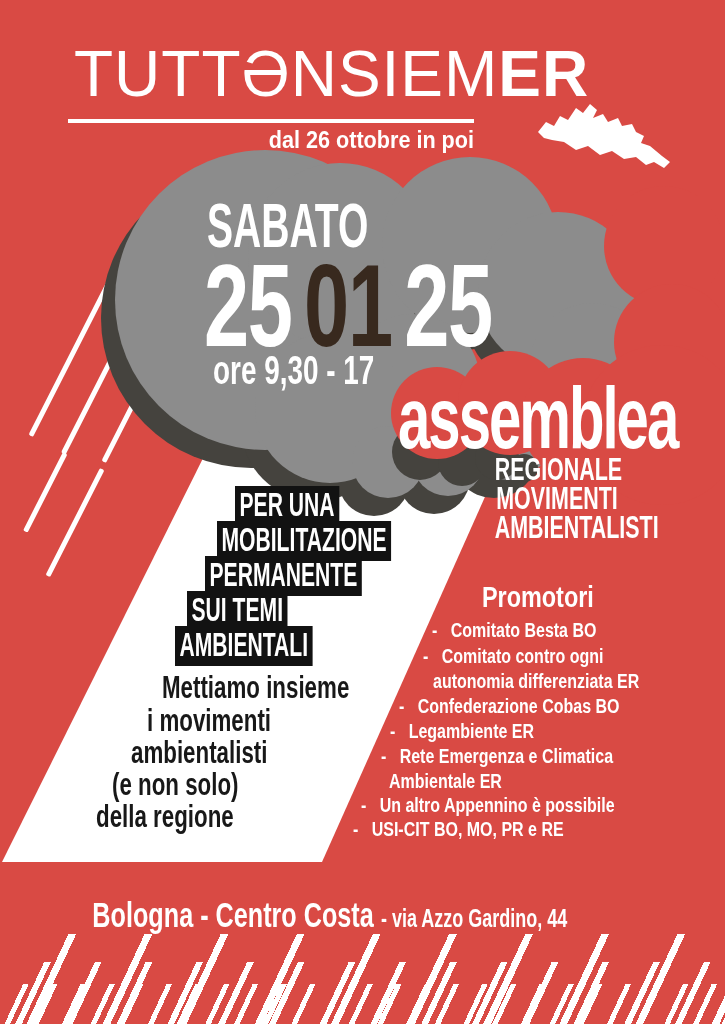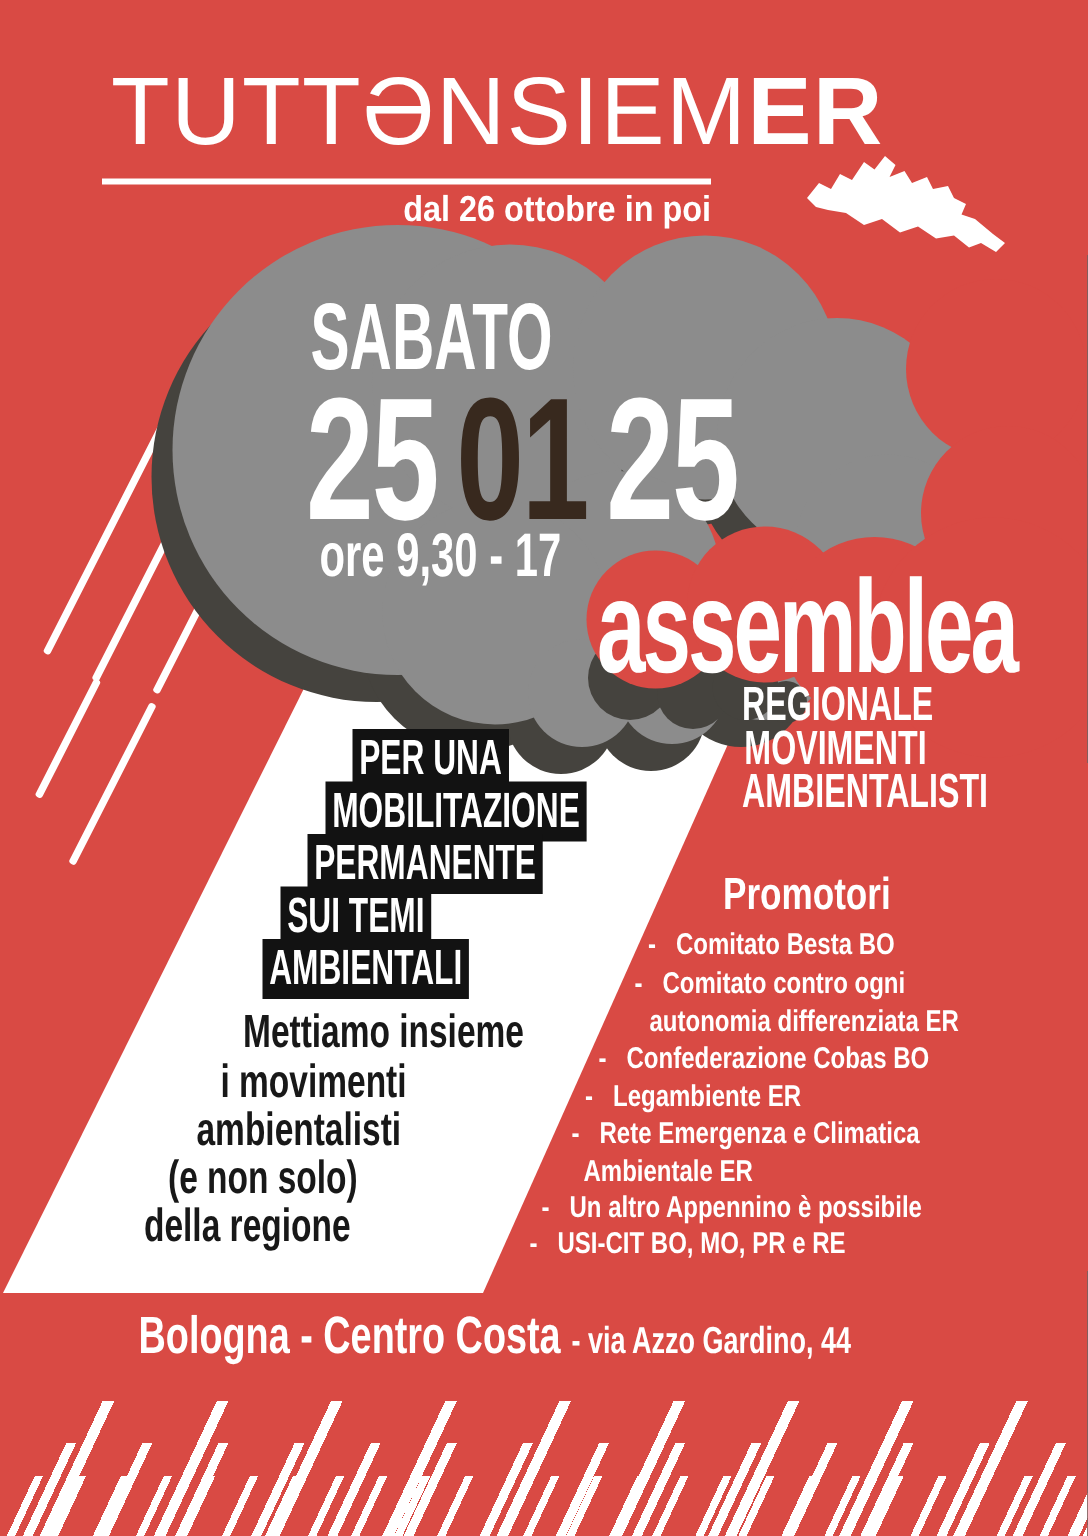--- a/index.html
+++ b/index.html
@@ -78,21 +78,21 @@
   .pr2{left:423px;top:646px;}
   .pr3{left:433px;top:671px;}
   .pr4{left:399px;top:696px;}
   .pr5{left:390px;top:721px;}
   .pr6{left:381px;top:746px;}
   .pr7{left:389px;top:771px;}
   .pr8{left:361px;top:795px;}
   .pr9{left:353px;top:819px;}
 
   
-  .footer{position:absolute;left:0;top:872px;width:620px;text-align:center;color:#fff;}
+  .footer{position:absolute;left:0;top:896px;width:620px;text-align:center;color:#fff;}
   .f1{display:inline-block;transform:scaleX(.72);transform-origin:center top;white-space:nowrap;
       font-size:35px;font-weight:700;line-height:1.1;}
   .f1 .addr{font-size:25px;margin-left:10px;}
   .f2-wrap{margin-top:0;}
   .f2{display:inline-block;transform:scaleX(.75);transform-origin:center top;white-space:nowrap;
       font-size:27px;font-weight:700;line-height:1.1;}
 
   
   .stripes{position:absolute;left:0;right:0;bottom:0;}
   .sA{height:90px;background:repeating-linear-gradient(115deg, transparent 0 62px, #fff 62px 69px);}

